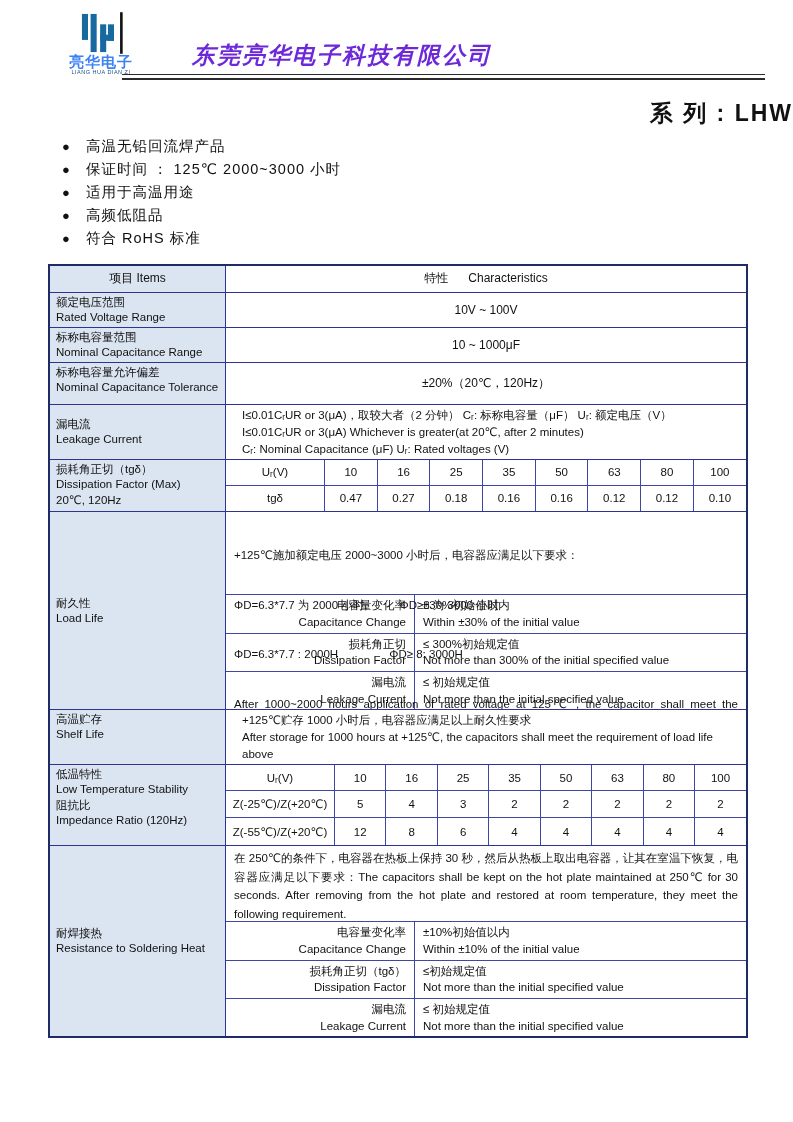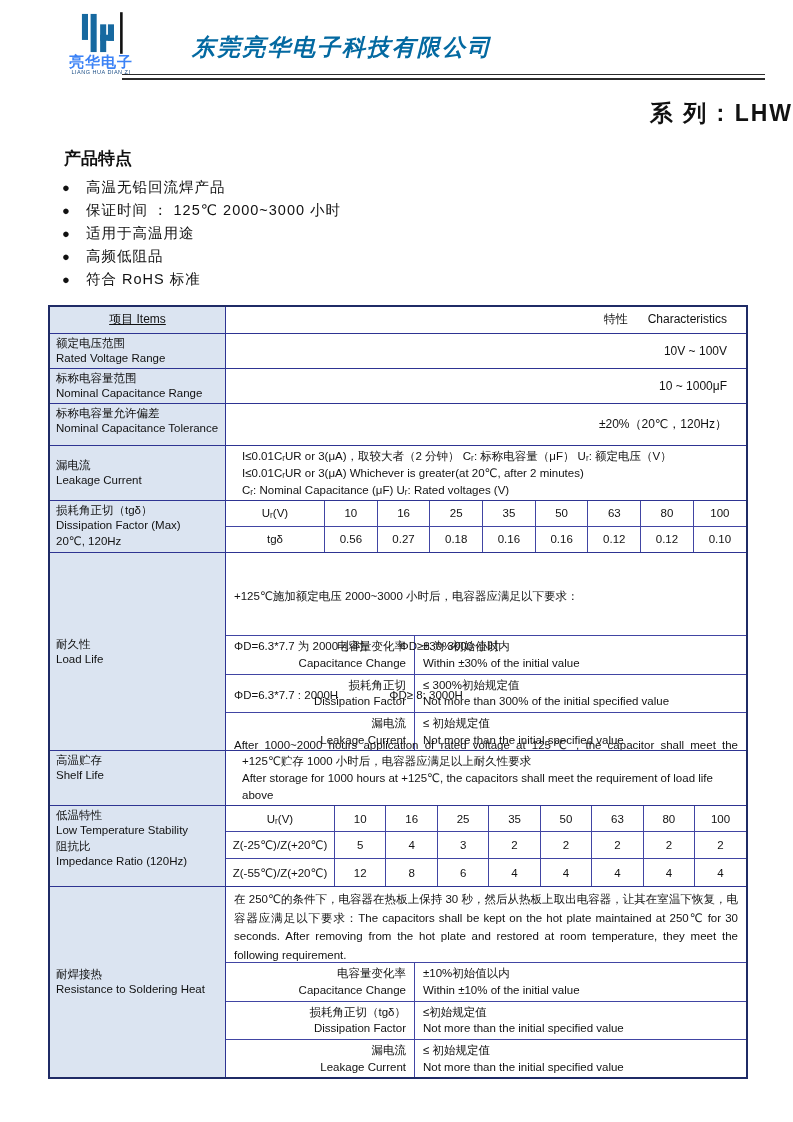--- a/index.html
+++ b/index.html
@@ -5,38 +5,38 @@
   html,body{margin:0;padding:0;background:#fff;}
   body{width:793px;height:1122px;font-family:"Liberation Sans","DejaVu Sans",sans-serif;color:#111;overflow:hidden;}
   .page{position:relative;width:793px;height:1122px;}
 
   
   .hdr{position:relative;height:86px;}
   .logo{position:absolute;left:45px;top:12px;width:112px;text-align:center;}
   .logo svg{display:block;margin:0 auto;}
   .logo-zh{font-weight:bold;color:#3b82f6;font-size:15px;letter-spacing:1px;line-height:1;}
   .logo-en{color:#1b4e86;font-size:5.5px;letter-spacing:.5px;line-height:1.4;}
-  .company{position:absolute;left:192px;top:32px;font-size:23px;font-weight:bold;font-style:italic;color:#0369a1;letter-spacing:2px;font-family:"Liberation Serif","DejaVu Serif",serif;}
+  .company{position:absolute;left:192px;top:40px;font-size:23px;font-weight:bold;font-style:italic;color:#6d28d9;letter-spacing:2px;font-family:"Liberation Serif","DejaVu Serif",serif;}
   .rule{position:absolute;left:122px;right:28px;top:74px;height:3px;border-top:1px solid #2b2b2b;border-bottom:2px solid #2b2b2b;}
 
   
   .series{margin:12px 0 0 60px;font-size:23px;font-weight:bold;letter-spacing:2px;text-align:right;}
   .feat-h{margin:18px 0 4px 64px;font-size:17px;font-weight:bold;}
   .feats{margin:6px 0 0 62px;}
   .feat{display:flex;align-items:baseline;font-size:14.5px;line-height:22px;letter-spacing:1px;}
   .feat .dot{width:24px;font-size:13px;}
 
   
   table.spec{border-collapse:collapse;table-layout:fixed;width:700px;margin:14px 0 0 48px;}
   .spec td{border:1.6px solid #2e3492;font-size:12px;vertical-align:middle;overflow:hidden;}
   .spec{border:2px solid #1f2b66;}
   td.lab{background:#dbe4f1;width:163px;text-align:justify;white-space:pre-line;padding:2px 6px;font-size:11.5px;line-height:1.32;vertical-align:top;}
   td.lab.mid{vertical-align:middle;}
-  td.lab.cen{text-align:center;text-decoration:underline;}
-  td.val{text-align:right;padding:1px 19px;}
+  td.lab.cen{text-align:center;}
+  td.val{text-align:center;padding:1px 19px;}
   td.valL{text-align:left;padding:2px 16px;white-space:pre-line;font-size:11.5px;line-height:1.45;}
   td.nest{padding:0;vertical-align:top;}
 
   .intro{padding:2px 8px;font-size:11.5px;line-height:16.5px;white-space:pre-wrap;}
   .intro .jus{text-align:justify;white-space:normal;}
   .intro2{padding:3px 8px;font-size:11.5px;line-height:18.5px;text-align:justify;}
 
   table.inner{border-collapse:collapse;width:100%;table-layout:fixed;}
   table.inner td{border:1.4px solid #4145a3;font-size:11.5px;text-align:center;padding:1px 4px;overflow:hidden;}
   table.inner td:first-child{border-left:0;}
@@ -63,21 +63,20 @@
       </svg>
       <div class="logo-zh">亮华电子</div>
       <div class="logo-en">LIANG HUA DIAN ZI</div>
     </div>
     <div class="company">东莞亮华电子科技有限公司</div>
     <div class="rule"></div>
   </div>
 
   <div class="series">系 列 : LHW</div>
 
-  <div class="feat-h">产品特点</div>
   <div class="feats">
     <div class="feat">
         <span class="dot">●</span>
         <span>高温无铅回流焊产品</span>
       </div>
     <div class="feat">
         <span class="dot">●</span>
         <span>保证时间 ： 125℃  2000~3000 小时</span>
       </div>
     <div class="feat">
@@ -139,21 +138,21 @@
             <td>16</td>
             <td>25</td>
             <td>35</td>
             <td>50</td>
             <td>63</td>
             <td>80</td>
             <td>100</td>
           </tr>
           <tr style="height:26px">
             <td>tgδ</td>
-            <td>0.56</td>
+            <td>0.47</td>
             <td>0.27</td>
             <td>0.18</td>
             <td>0.16</td>
             <td>0.16</td>
             <td>0.12</td>
             <td>0.12</td>
             <td>0.10</td>
           </tr>
         </tbody>
             </table>

